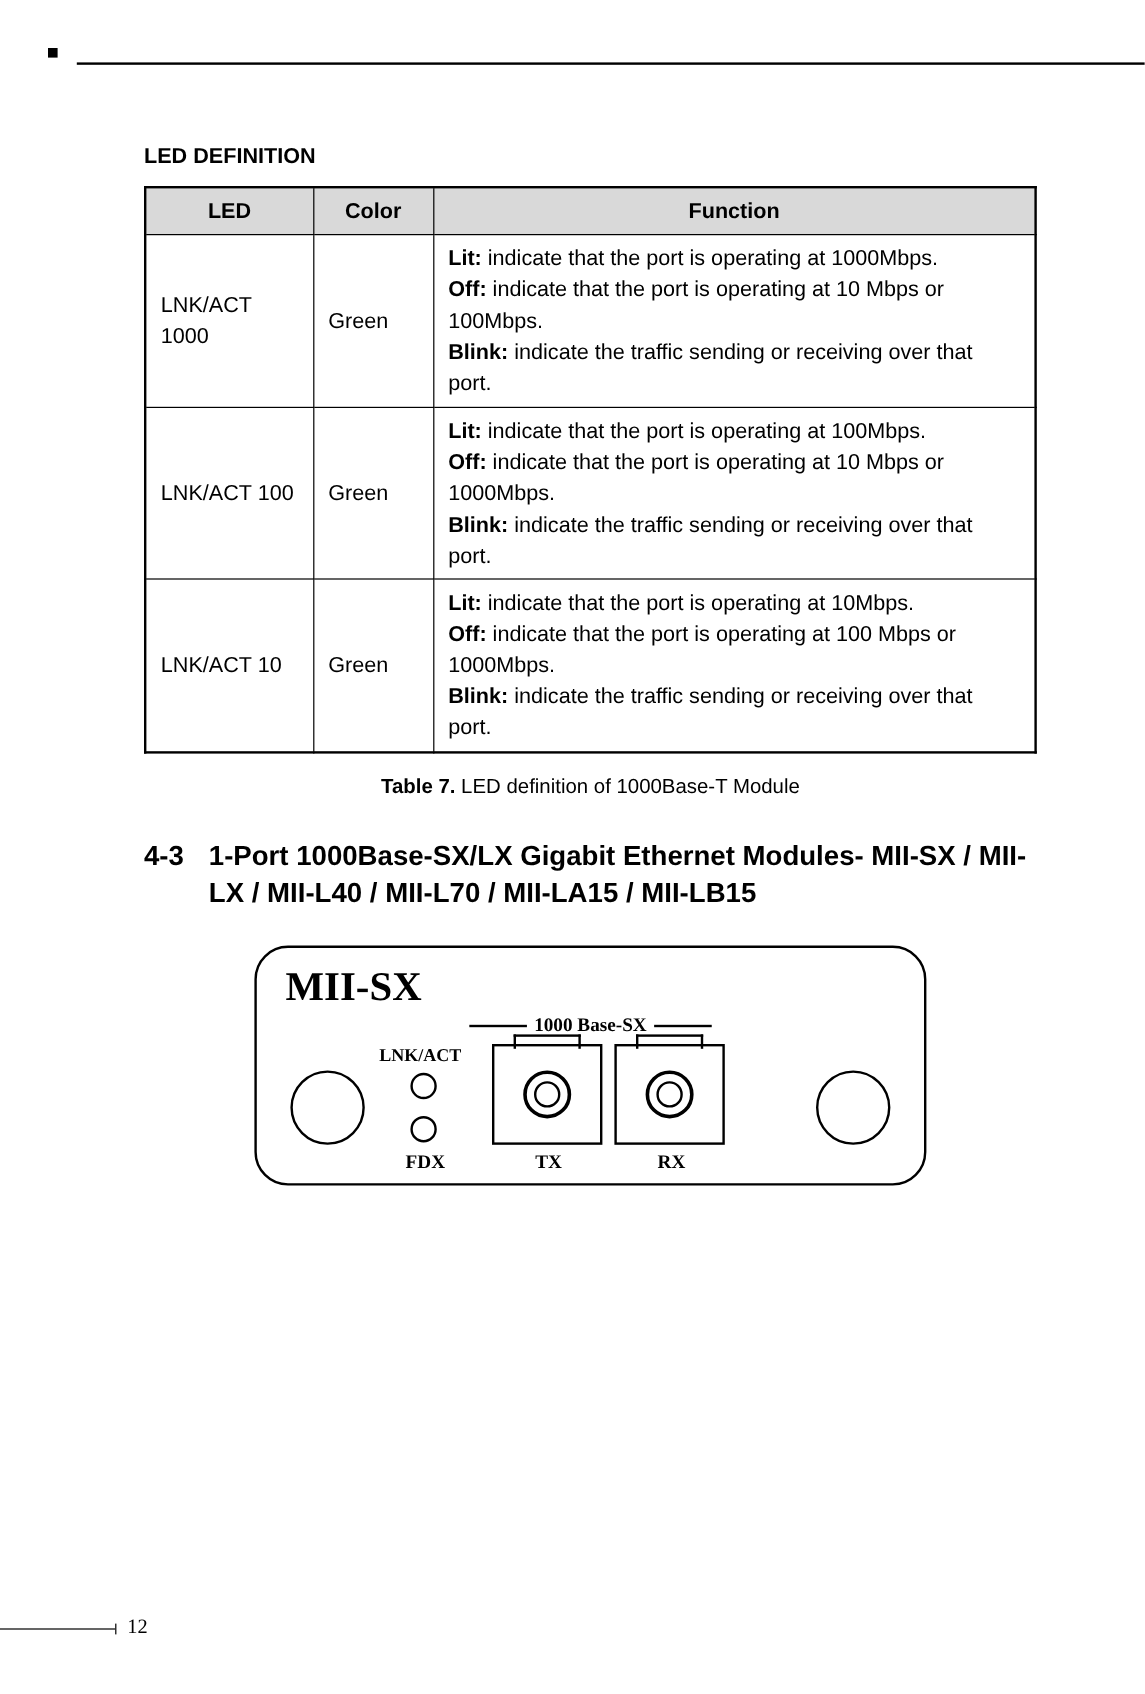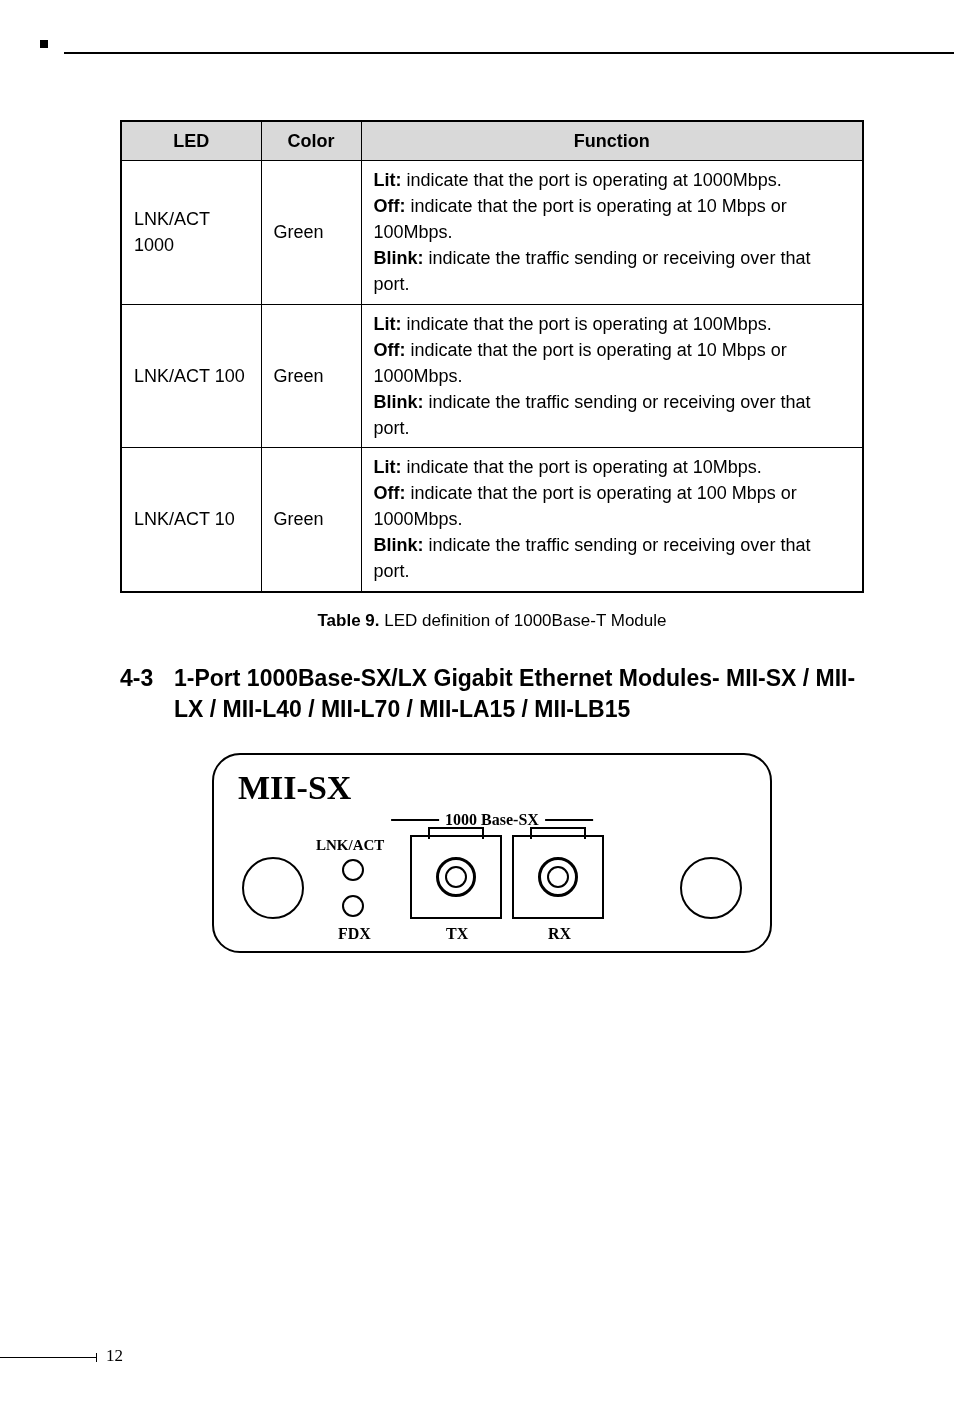--- a/index.html
+++ b/index.html
@@ -202,20 +202,21 @@
   }
 </style>
 </head>
 <body>
 
 <div class="crop-mark"></div>
 <div class="crop-rule"></div>
 
 <div class="page">
 
+  <div class="section-hdr">LED DEFINITION</div>
 
   <table class="led">
     <thead>
       <tr>
         <th style="width:140px">LED</th>
         <th style="width:100px">Color</th>
         <th>Function</th>
       </tr>
     </thead>
     <tbody>
@@ -243,21 +244,21 @@
         <td>
           <p class="fn-line"><b>Lit:</b><span> indicate that the port is operating at 10Mbps.</span></p>
           <p class="fn-line"><b>Off:</b><span> indicate that the port is operating at 100 Mbps or 1000Mbps.</span></p>
           <p class="fn-line"><b>Blink:</b><span> indicate the traffic sending or receiving over that port.</span></p>
         </td>
       </tr>
     </tbody>
   </table>
 
   <p class="caption">
-    <b>Table 9.</b><span>  LED definition of 1000Base-T Module</span>
+    <b>Table 7.</b><span>  LED definition of 1000Base-T Module</span>
   </p>
 
   <div class="h3">
     <span class="num">4-3</span>
     <span class="txt">1-Port 1000Base-SX/LX Gigabit Ethernet Modules- MII-SX / MII-LX / MII-L40 / MII-L70 / MII-LA15 / MII-LB15</span>
   </div>
 
   <div class="figure-wrap">
     <div class="module">
       <div class="mod-name">MII-SX</div>

